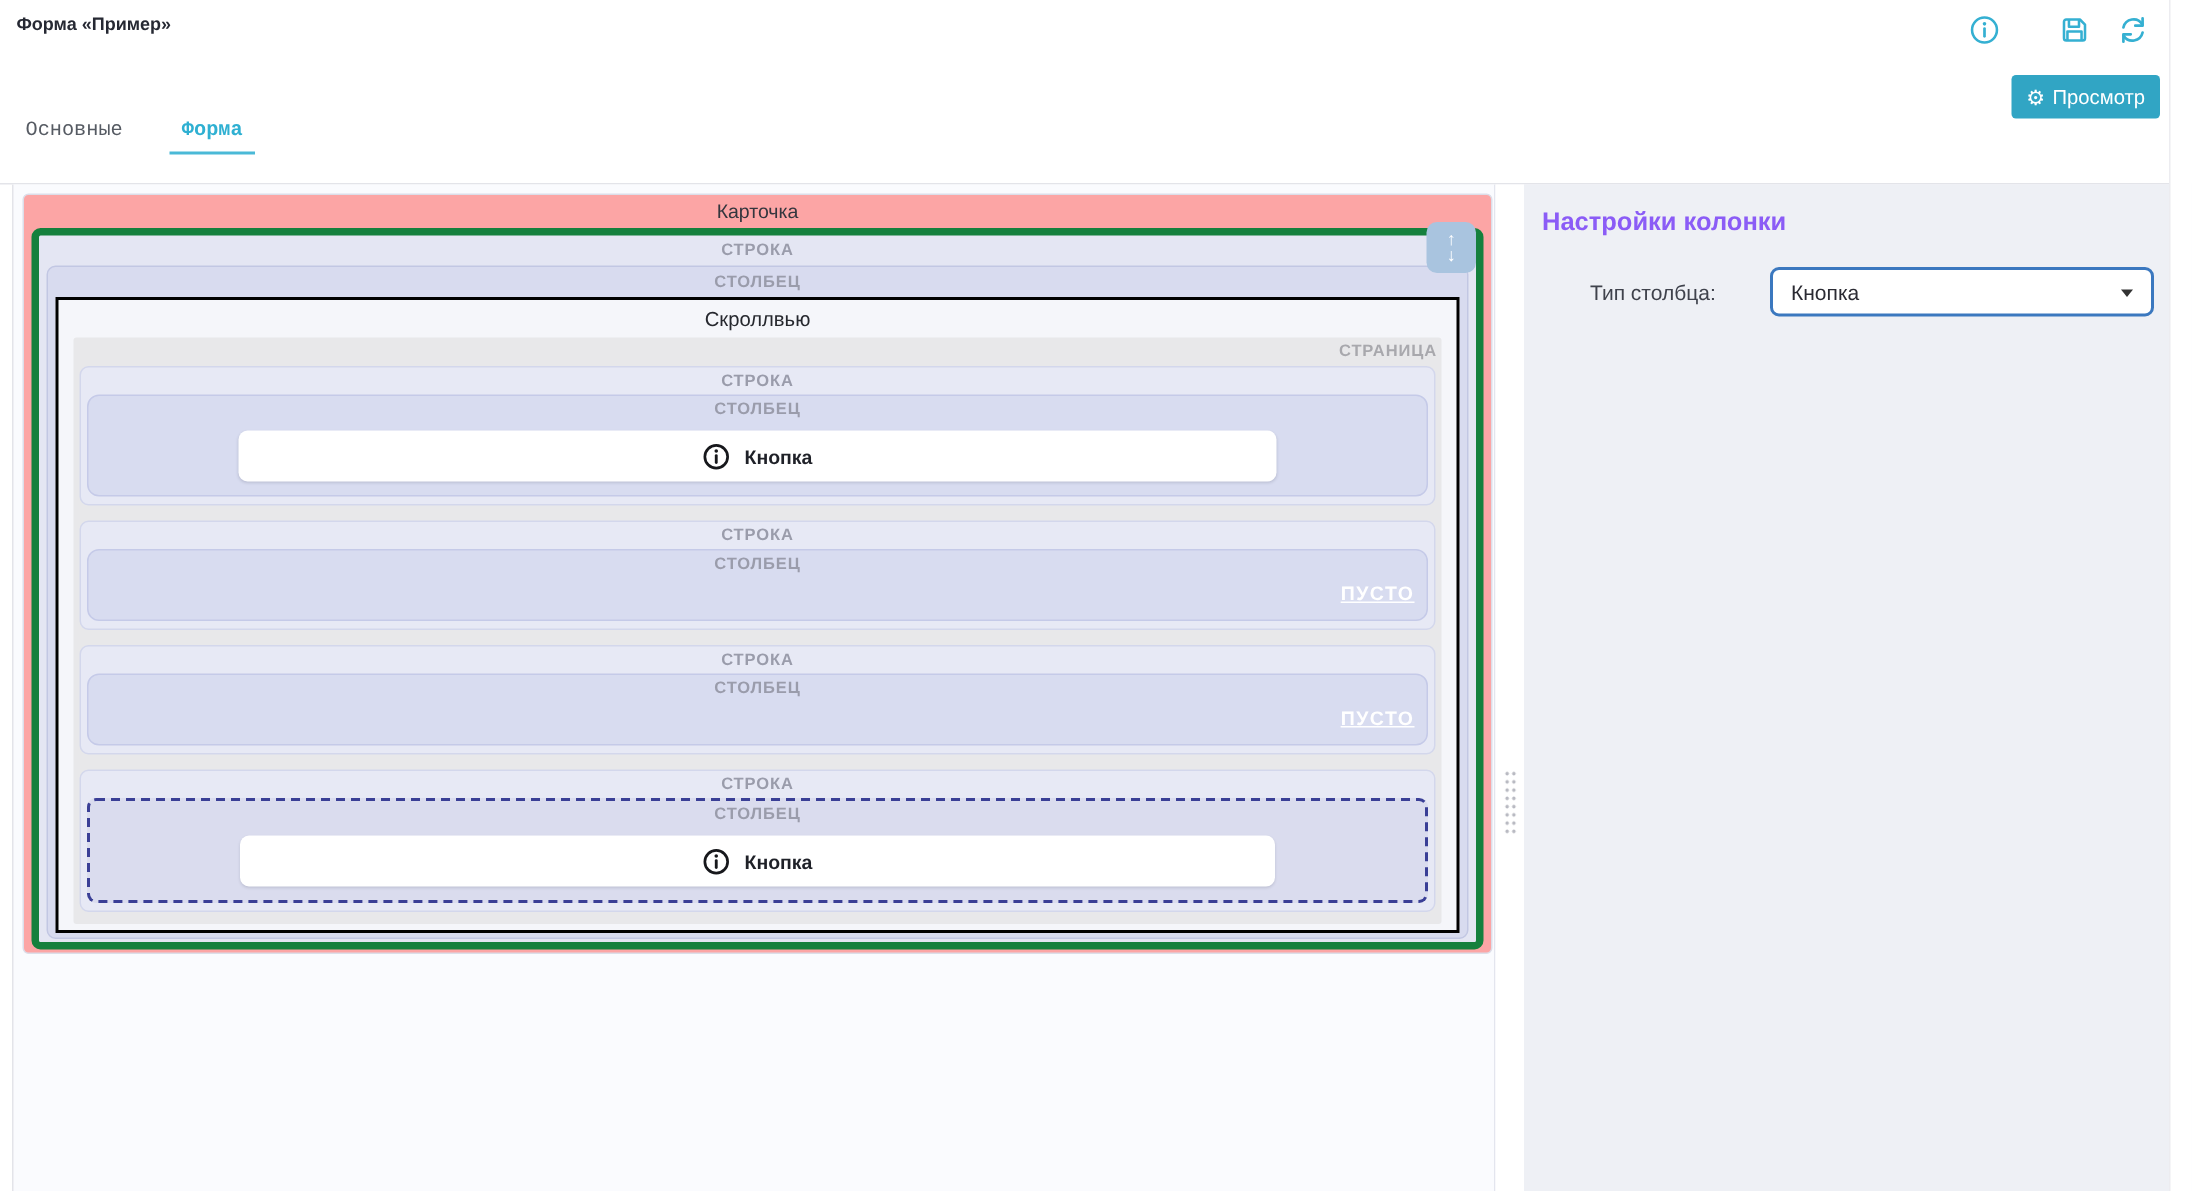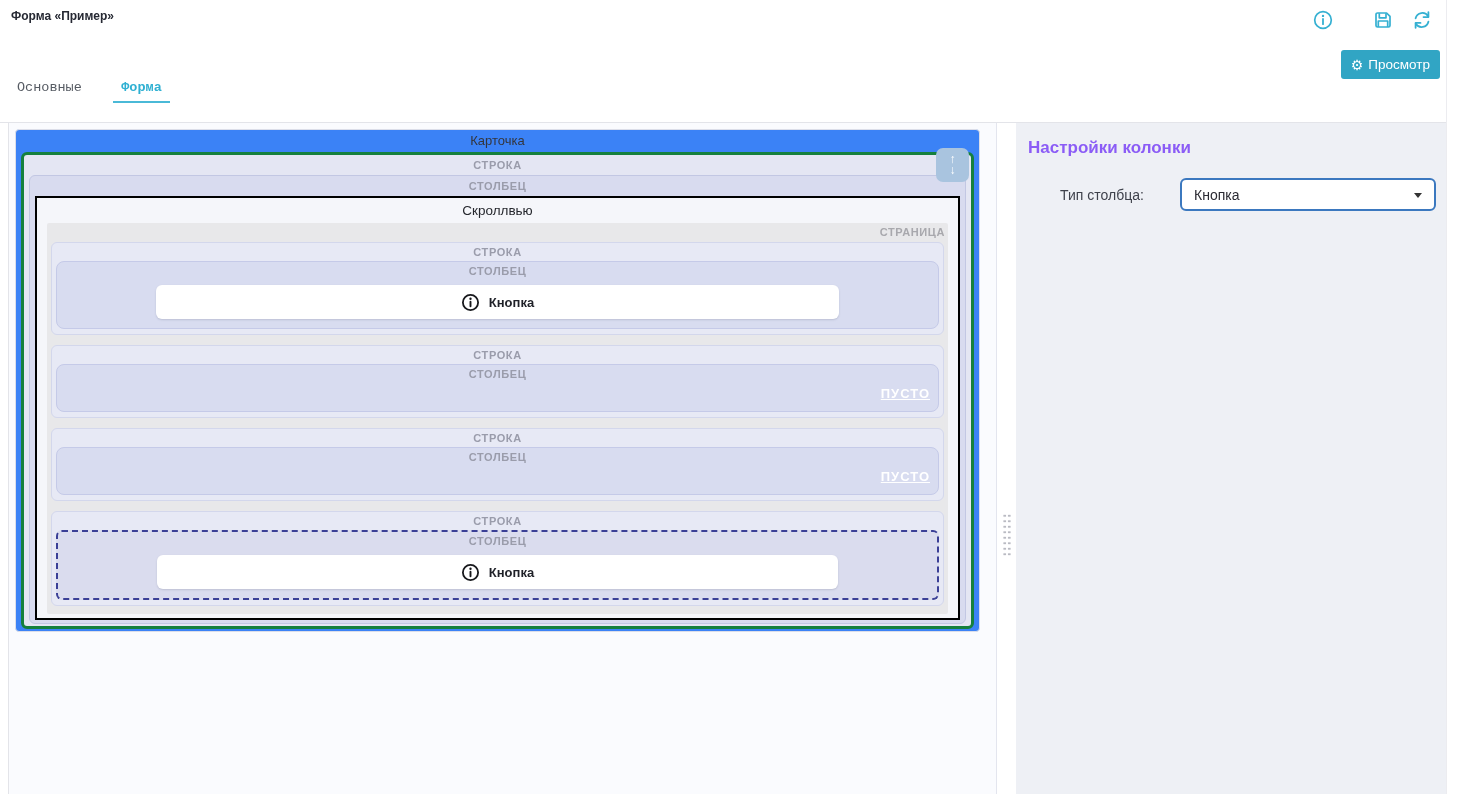--- a/index.html
+++ b/index.html
@@ -37,28 +37,28 @@
                  background:#fafbfe; border-left:1px solid #e3e4e9; border-right:1px solid #e3e5ee; }
   .gutter { position:absolute; top:0; bottom:0; left:997px; width:19px; background:#fff; }
   .grip { position:absolute; top:390px; left:50%; transform:translateX(-50%);
           width:9px; height:44px; cursor:col-resize;
           background-image:radial-gradient(circle,#b9bac2 1.1px,transparent 1.4px);
           background-size:4.5px 5.5px; }
   .right-strip { position:absolute; top:-1px; bottom:0; right:0; width:15px; background:#fff;
                  border-left:1px solid #ececf0; }
 
   
-  .card { position:relative; margin:6px 16px 0 6px; background:#3b82f6;
+  .card { position:relative; margin:6px 1px 0 6px; background:#fca5a5;
           border:1px solid #dcdee9; border-radius:4px; padding:0 5px 2px; }
   .card-label { text-align:center; font-size:13px; color:#34363e; height:22px; line-height:22px; }
 
   .node-label { text-align:center; font-size:11px; font-weight:bold; letter-spacing:0.6px;
                 color:#9a9cab; height:19px; line-height:19px; }
 
-  .row-outer { background:#e4e6f3; border:3px solid #15803d; border-radius:6px; padding:1px 5px 2px; cursor:pointer; }
+  .row-outer { background:#e4e6f3; border:5px solid #15803d; border-radius:6px; padding:1px 5px 2px; cursor:pointer; }
   .col-outer { background:#d8dbef; border:1px solid #c2c7e3; border-radius:6px; padding:1px 5px 3px; cursor:pointer; }
 
   .scrollview { border:2px solid #000; background:#f5f6fa; padding:0 10px 4px; }
   .scroll-label { text-align:center; font-size:13.5px; color:#26282e; height:25px; line-height:25px; }
 
   .page { background:#e8e8ea; border-radius:2px; padding:0 3px 8px; }
   .page-label { text-align:right; font-size:11px; font-weight:bold; letter-spacing:0.6px;
                 color:#a8a8ad; height:19px; line-height:19px; }
 
   .row-inner { background:#e7e9f5; border:1px solid #d3d7ec; border-radius:6px;

